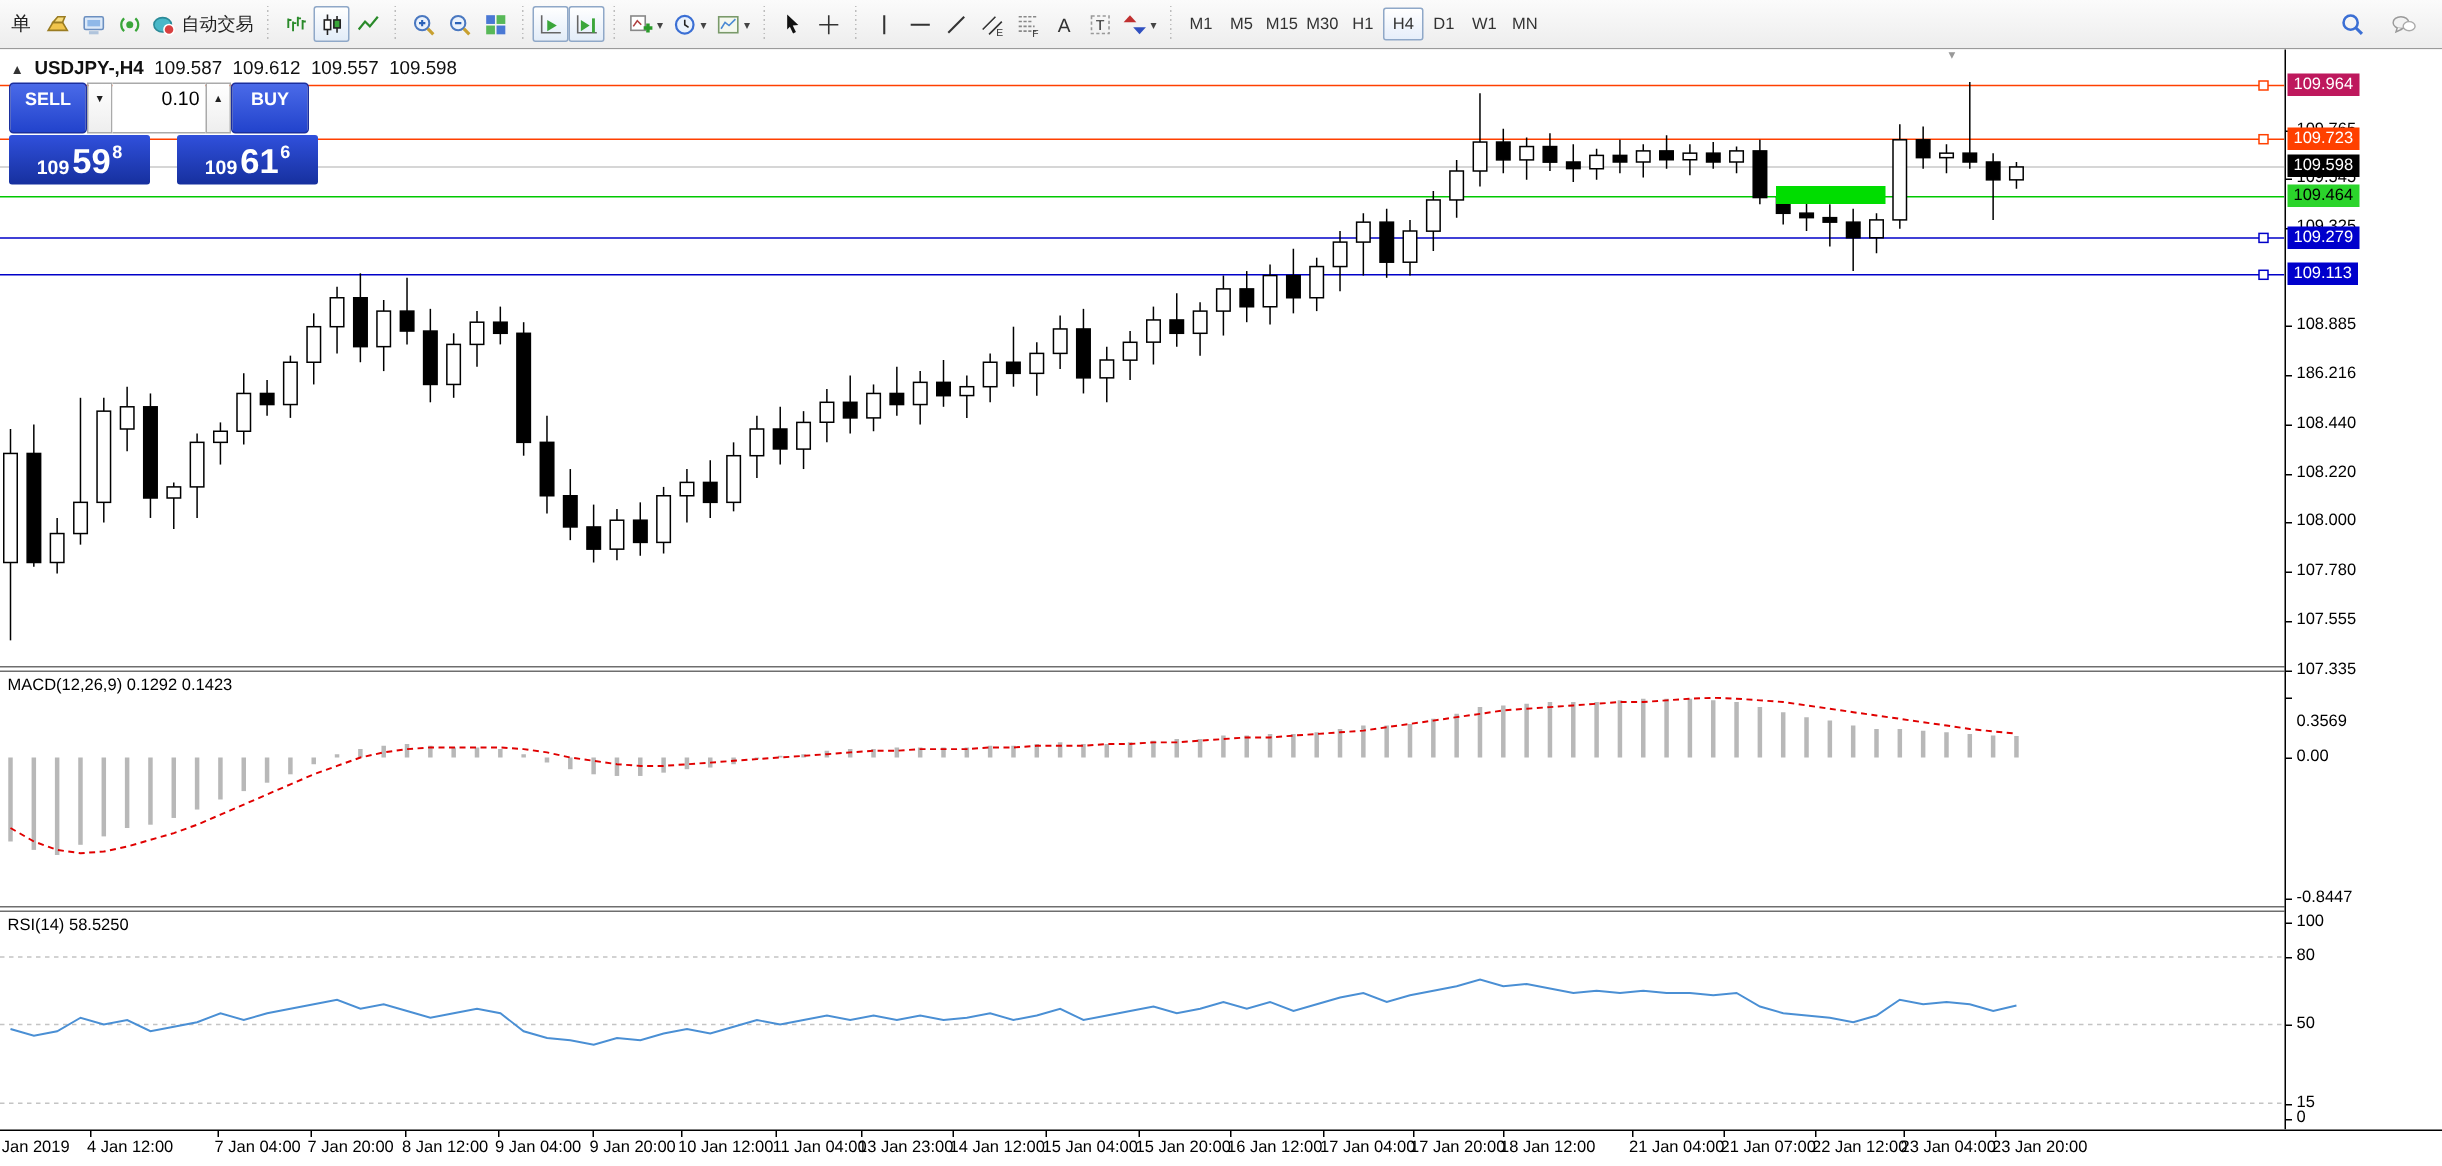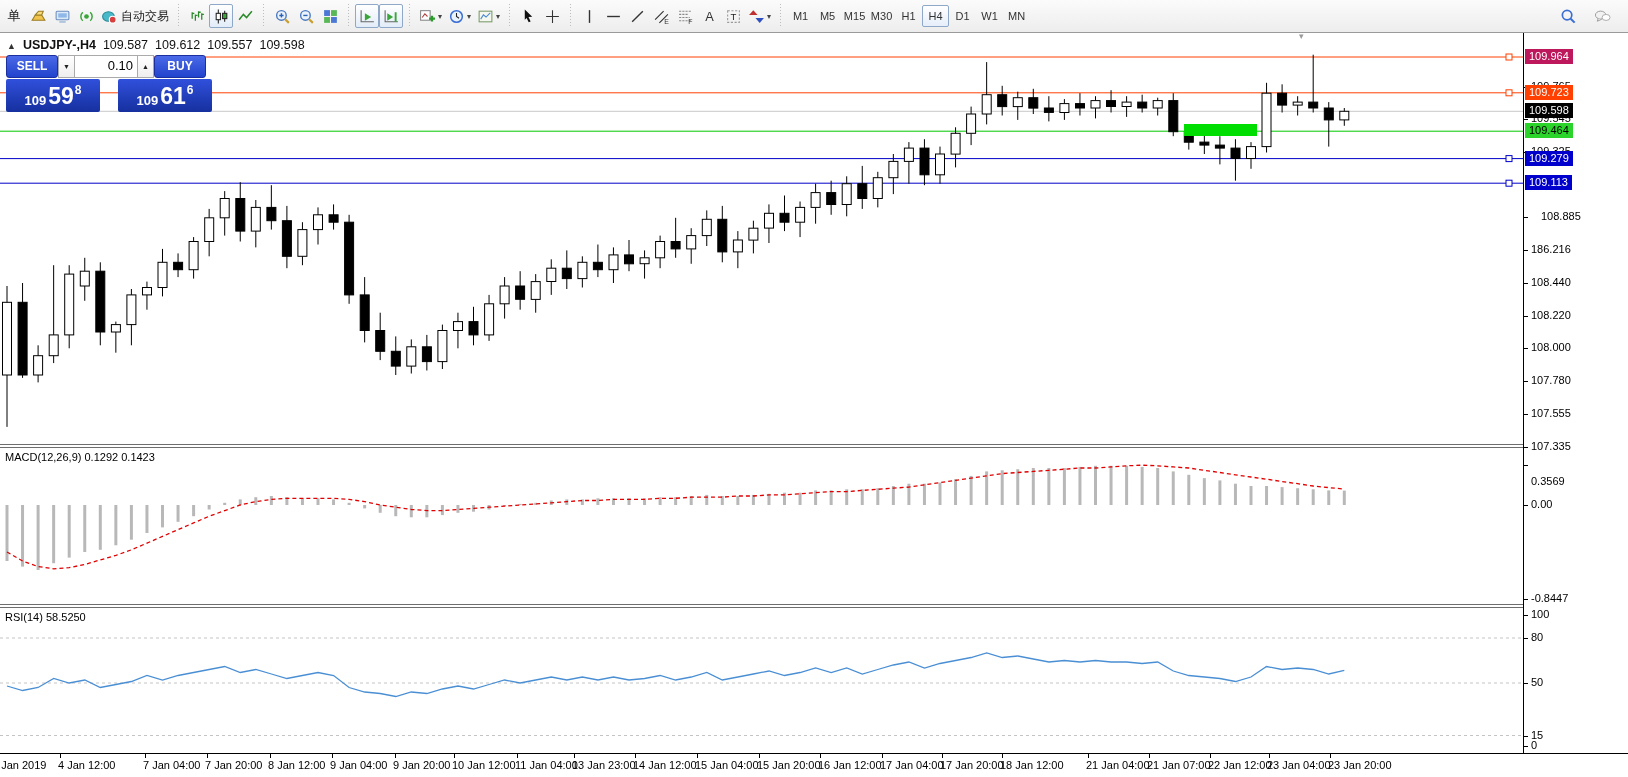--- a/index.html
+++ b/index.html
@@ -48,21 +48,21 @@
   .t-tick { position:absolute; top:0; width:1px; height:4px; background:#000; }
 
   
   .chart-header { position:absolute; left:7px; top:5px; font-size:12.5px; color:#111;
     display:flex; gap:7px; align-items:baseline; z-index:5; }
   .collapse { font-size:9px; color:#333; }
   .sym { font-weight:bold; }
 
   
   .trade-panel { position:absolute; left:6px; top:22px; z-index:6; width:206px; }
-  .tp-row1 { display:flex; height:23px; }
+  .tp-row1 { display:flex; height:34px; }
   .tp-btn { width:52px; color:#fff; font-size:12px; font-weight:bold; text-align:center;
     line-height:21px; background:linear-gradient(#4a6ae8,#2243cc); border:1px solid #1b2f9e;
     border-radius:3px; }
   .tp-spin { width:17px; background:linear-gradient(#fff,#eee); border:1px solid #aaa;
     font-size:7px; color:#222; text-align:center; line-height:21px; }
   .tp-vol { width:62px; background:#fff; border-top:1px solid #aaa; border-bottom:1px solid #aaa;
     font-size:13px; text-align:right; padding:2px 4px 0 0; color:#000; }
   .tp-row2 { display:flex; gap:18px; margin-top:1px; }
   .tp-price { width:102px; height:33px; background:linear-gradient(#3050dc,#16309e);
     border-radius:2px; color:#fff; display:flex; align-items:flex-end; justify-content:center;
@@ -611,21 +611,21 @@
     </svg>
 
   <div class="price-axis" id="price-axis">
       <div class="ax-dash" style="top: 54px;"></div>
       <div class="ax-tick" style="top: 47px;">109.765</div>
       <div class="ax-dash" style="top: 86px;"></div>
       <div class="ax-tick" style="top: 79px;">109.545</div>
       <div class="ax-dash" style="top: 119px;"></div>
       <div class="ax-tick" style="top: 112px;">109.325</div>
       <div class="ax-dash" style="top: 184px;"></div>
-      <div class="ax-tick" style="top: 177px; margin-left: 10px;">108.885</div>
+      <div class="ax-tick" style="top: 177px;">108.885</div>
       <div class="ax-dash" style="top: 217px;"></div>
       <div class="ax-tick" style="top: 210px;">186.216</div>
       <div class="ax-dash" style="top: 250px;"></div>
       <div class="ax-tick" style="top: 243px;">108.440</div>
       <div class="ax-dash" style="top: 283px;"></div>
       <div class="ax-tick" style="top: 276px;">108.220</div>
       <div class="ax-dash" style="top: 315px;"></div>
       <div class="ax-tick" style="top: 308px;">108.000</div>
       <div class="ax-dash" style="top: 348px;"></div>
       <div class="ax-tick" style="top: 341px;">107.780</div>

